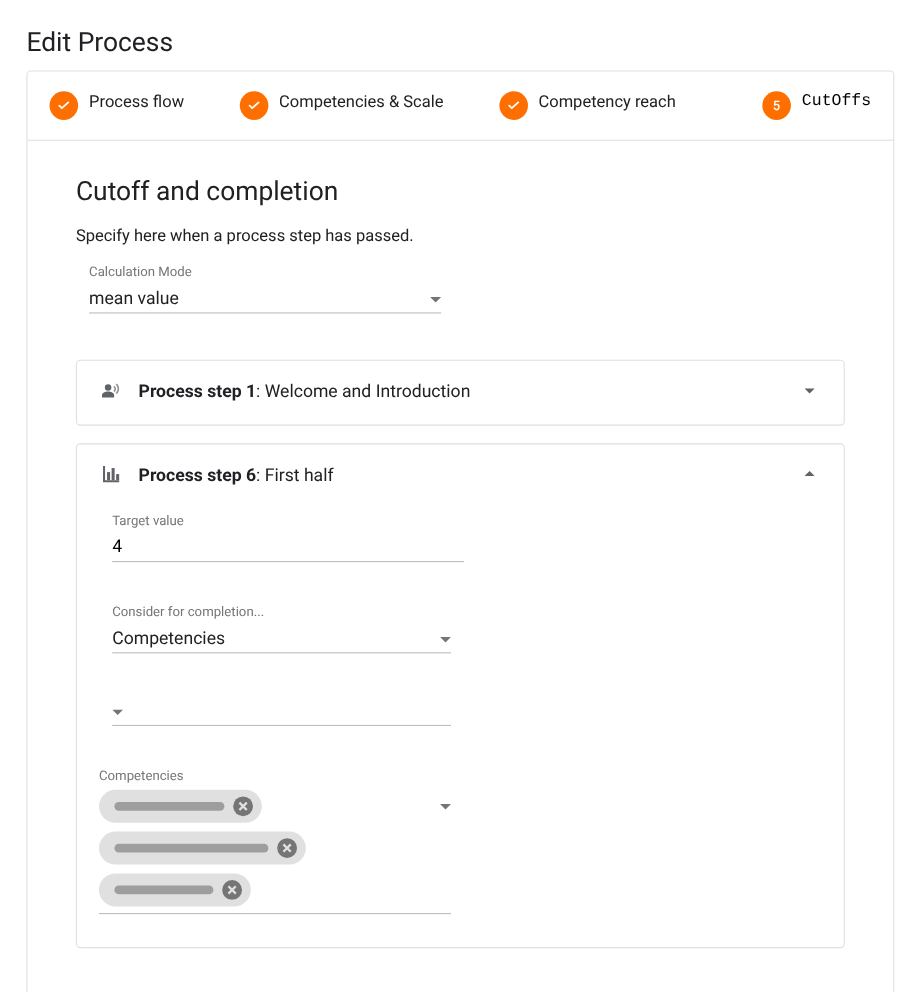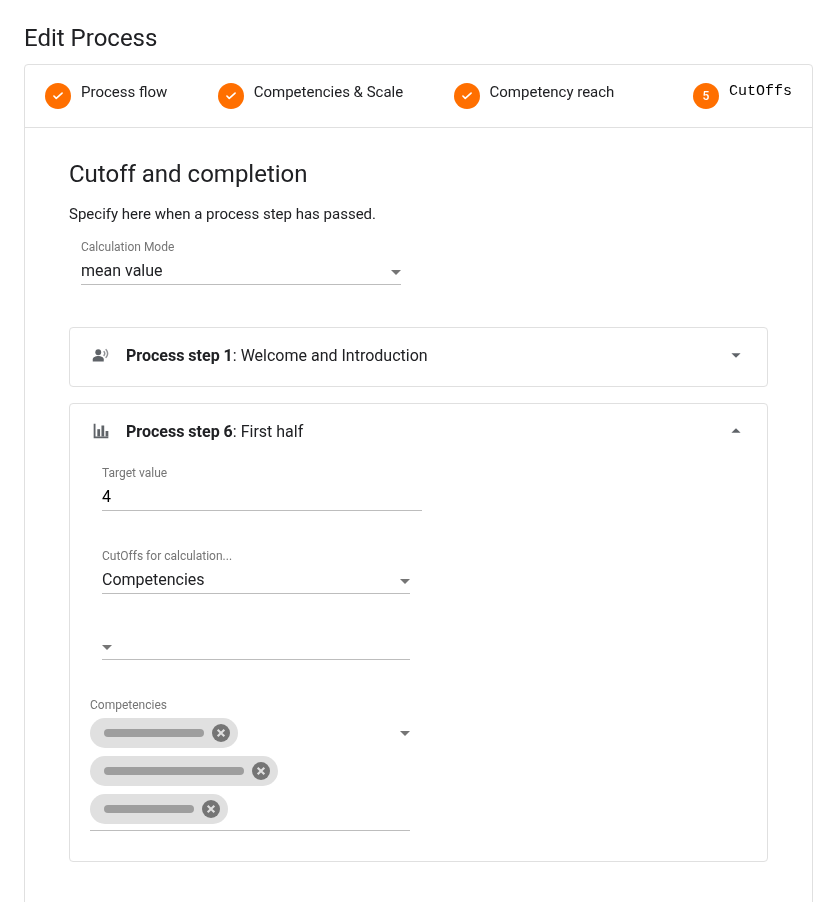--- a/index.html
+++ b/index.html
@@ -282,21 +282,21 @@
             </svg>
         </span>
       </div>
       <div class="panel-body">
         <div class="field" style="margin-bottom:38px;margin-left:12px;">
           <label class="field-label">Target value</label>
           <input class="field-input" type="text" value="4" style="">
         </div>
 
         <div class="field indent">
-          <label class="field-label">CutOffs for calculation...</label>
+          <label class="field-label">Consider for completion...</label>
           <div class="field-control">
             <span>Competencies</span>
             <span class="dropdown-arrow">
               <svg width="10" height="6" viewBox="0 0 10 6">
                   <path d="M0 0l5 5 5-5z" fill="currentColor"></path>
                 </svg>
             </span>
           </div>
         </div>
 

